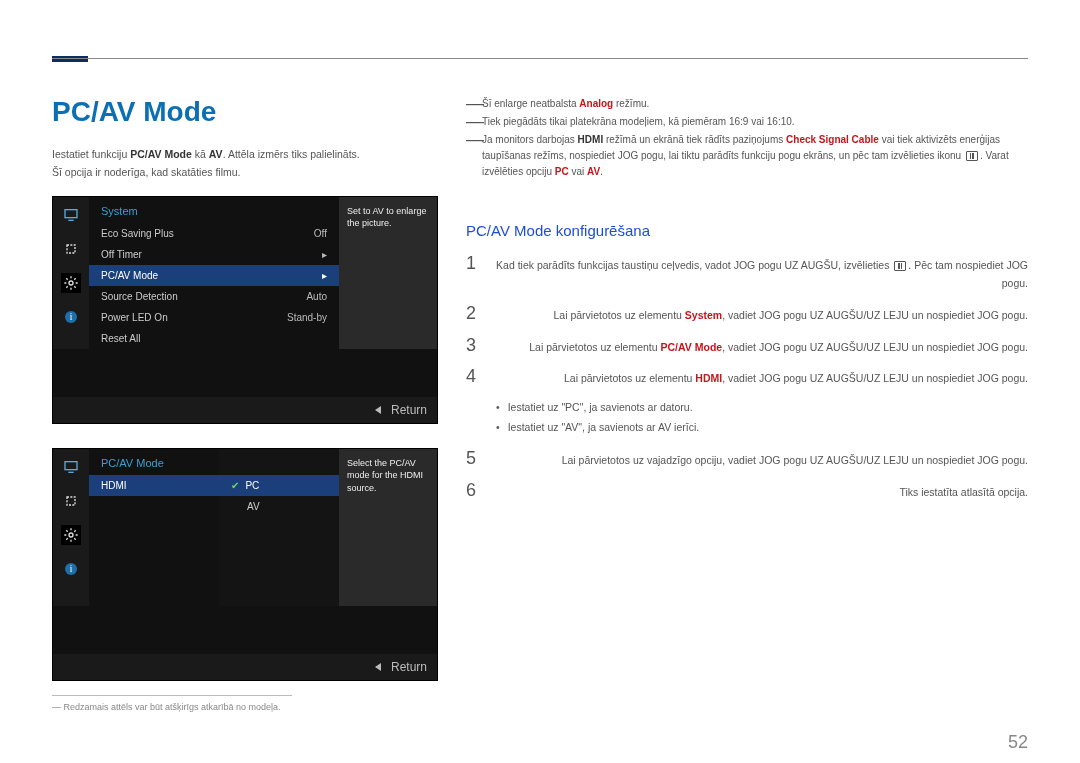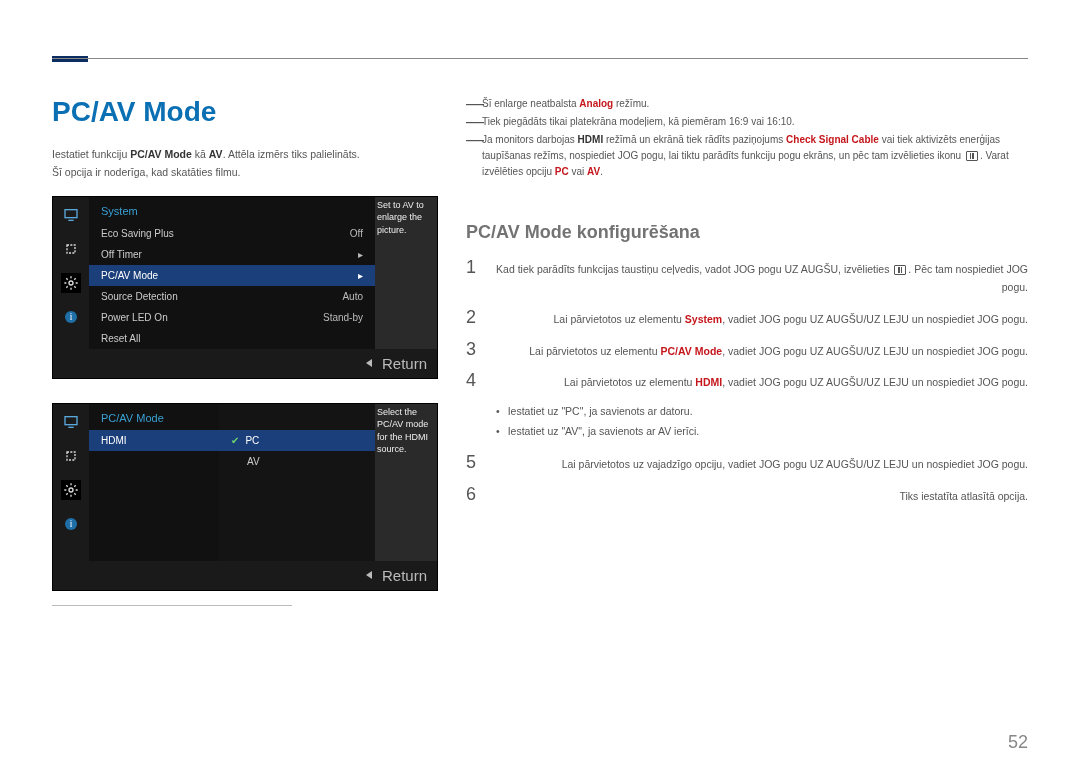--- a/index.html
+++ b/index.html
@@ -37,23 +37,23 @@
   }
   .col-left { width: 390px; }
   .col-right { flex: 1; }
   h1 {
     color: #0b6fb3;
     font-size: 28px;
     font-weight: 700;
     margin-bottom: 18px;
   }
   h2 {
-    color: #737373;
-    font-size: 18px;
-    font-weight: 700;
+    color: #1d4ed8;
+    font-size: 15px;
+    font-weight: 400;
     margin: 42px 0 14px;
   }
   .bodytext { font-size: 10.5px; line-height: 1.7; color: #555; }
   .bold { font-weight: 700; color: #333; }
   .red { color: #c5161c; font-weight: 700; }
   .footnote-hr {
     border: 0;
     border-top: 1px solid #bbb;
     margin: 14px 0 6px;
     width: 240px;
@@ -106,22 +106,22 @@
   .osd-rail { width: 36px; background: #1a1a1a; display: flex; flex-direction: column; align-items: center; padding: 8px 0; gap: 14px; }
   .rail-icon { width: 20px; height: 20px; display:flex; align-items:center; justify-content:center; }
   .rail-icon.active { background: #000; }
   .rail-icon svg { width: 16px; height: 16px; }
   .osd-main { flex: 1; }
   .osd-title { color: #3aa0d4; font-size: 11px; padding: 8px 12px 6px; }
   .osd-row { display: flex; justify-content: space-between; align-items: center; padding: 5px 12px; color: #ccc; }
   .osd-row.sel { background: #1b3f7a; color: #fff; }
   .osd-row .rv { color: #bbb; font-size: 10px; }
   .osd-row.sel .rv { color: #fff; }
-  .osd-side { width: 62px; background: #2a2a2a; color: #eee; font-size: 9px; padding: 2px; line-height: 1.4; }
-  .osd-foot { display:flex; justify-content:flex-end; align-items:center; gap:10px; background:#1a1a1a; padding:6px 10px; color:#bbb; font-size:15px; }
+  .osd-side { width: 98px; background: #2a2a2a; color: #eee; font-size: 9px; padding: 8px; line-height: 1.4; }
+  .osd-foot { display:flex; justify-content:flex-end; align-items:center; gap:10px; background:#1a1a1a; padding:6px 10px; color:#bbb; font-size:12px;margin-top:48px; }
   .tri-l { width:0;height:0;border-top:4px solid transparent;border-bottom:4px solid transparent;border-right:6px solid #bbb; }
   .osd2-main { flex:1; display:flex; }
   .osd2-left { width: 130px; }
   .osd2-mid { flex:1; background:#141414; padding-top:26px; }
   .osd2-opt { padding:5px 12px; color:#ccc; display:flex; align-items:center; gap:6px;}
   .osd2-opt.sel { background:#1b3f7a; color:#fff; }
   .check { color:#6fd66f; font-size:10px; }
 </style>
 </head>
 <body>
@@ -249,20 +249,21 @@
         </div>
         <div class="osd-side">Select the PC/AV mode for the HDMI source.</div>
       </div>
       <div class="osd-foot">
         <div class="tri-l"></div>
         <span>Return</span>
       </div>
     </div>
 
     <hr class="footnote-hr">
+    <p class="footnote">― <span>Redzamais attēls var būt atšķirīgs atkarībā no modeļa.</span></p>
   </div>
 
   <div class="col-right">
     <div class="dash-item">
       <span class="dash">―</span>
       <span class="txt"><span>Šī enlarge neatbalsta </span><span class="red">Analog</span><span> režīmu.</span></span>
     </div>
     <div class="dash-item">
       <span class="dash">―</span>
       <span class="txt">Tiek piegādāts tikai platekrāna modeļiem, kā piemēram 16:9 vai 16:10.</span>

